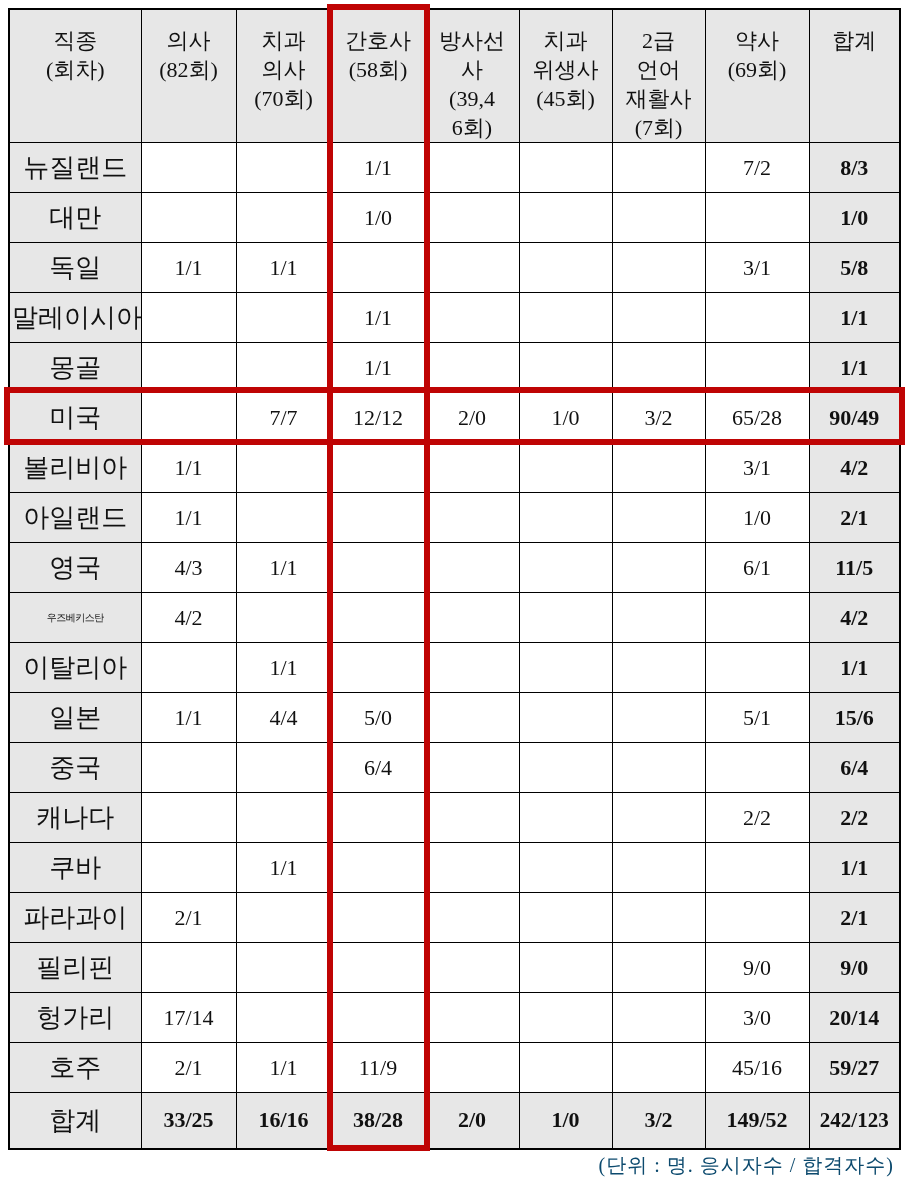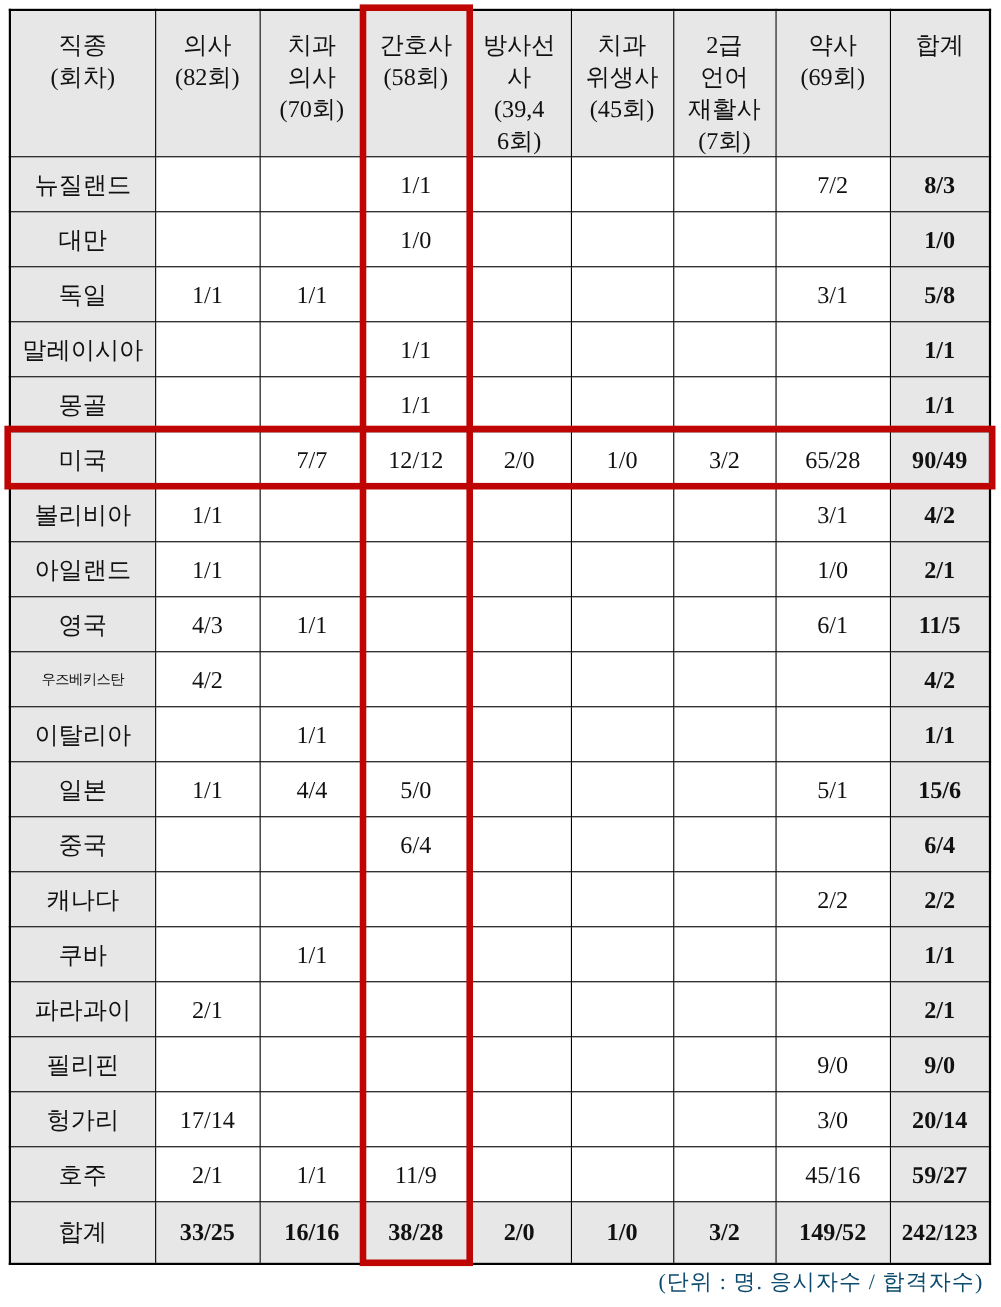--- a/index.html
+++ b/index.html
@@ -23,23 +23,23 @@
     background:#e7e7e7;
     vertical-align:top;
     font-weight:normal;
     font-size:22px;line-height:1.32;
     white-space:pre-line;
     padding-top:16px;
   }
   tbody tr{height:50px;}
   tbody tr.total-row{height:56px;}
   tbody th.country-cell{
-    background:#e7e7e7;font-weight:normal;font-size:22px;white-space:nowrap;
-  }
-  tbody th.country-cell.small{font-size:13px;letter-spacing:-0.5px;}
+    background:#e7e7e7;font-weight:normal;font-size:26px;white-space:nowrap;
+  }
+  tbody th.country-cell.small{font-size:10px;letter-spacing:-0.5px;}
   tbody td{font-size:22px;background:#ffffff;}
   tbody td.total-cell{background:#e7e7e7;font-weight:bold;}
   tbody tr.total-row td{background:#e7e7e7;font-weight:bold;margin-left:31px;}
   tbody tr.total-row td.grand{font-size:21px;}
   .hl-box{
     position:absolute;border:6px solid #bf0404;background:transparent;
     pointer-events:none;box-sizing:border-box;z-index:5;
   }
   .hl-col{left:327px;top:4px;width:103px;height:1147px;}
   .hl-row{left:4px;top:387px;width:901px;height:58px;}

